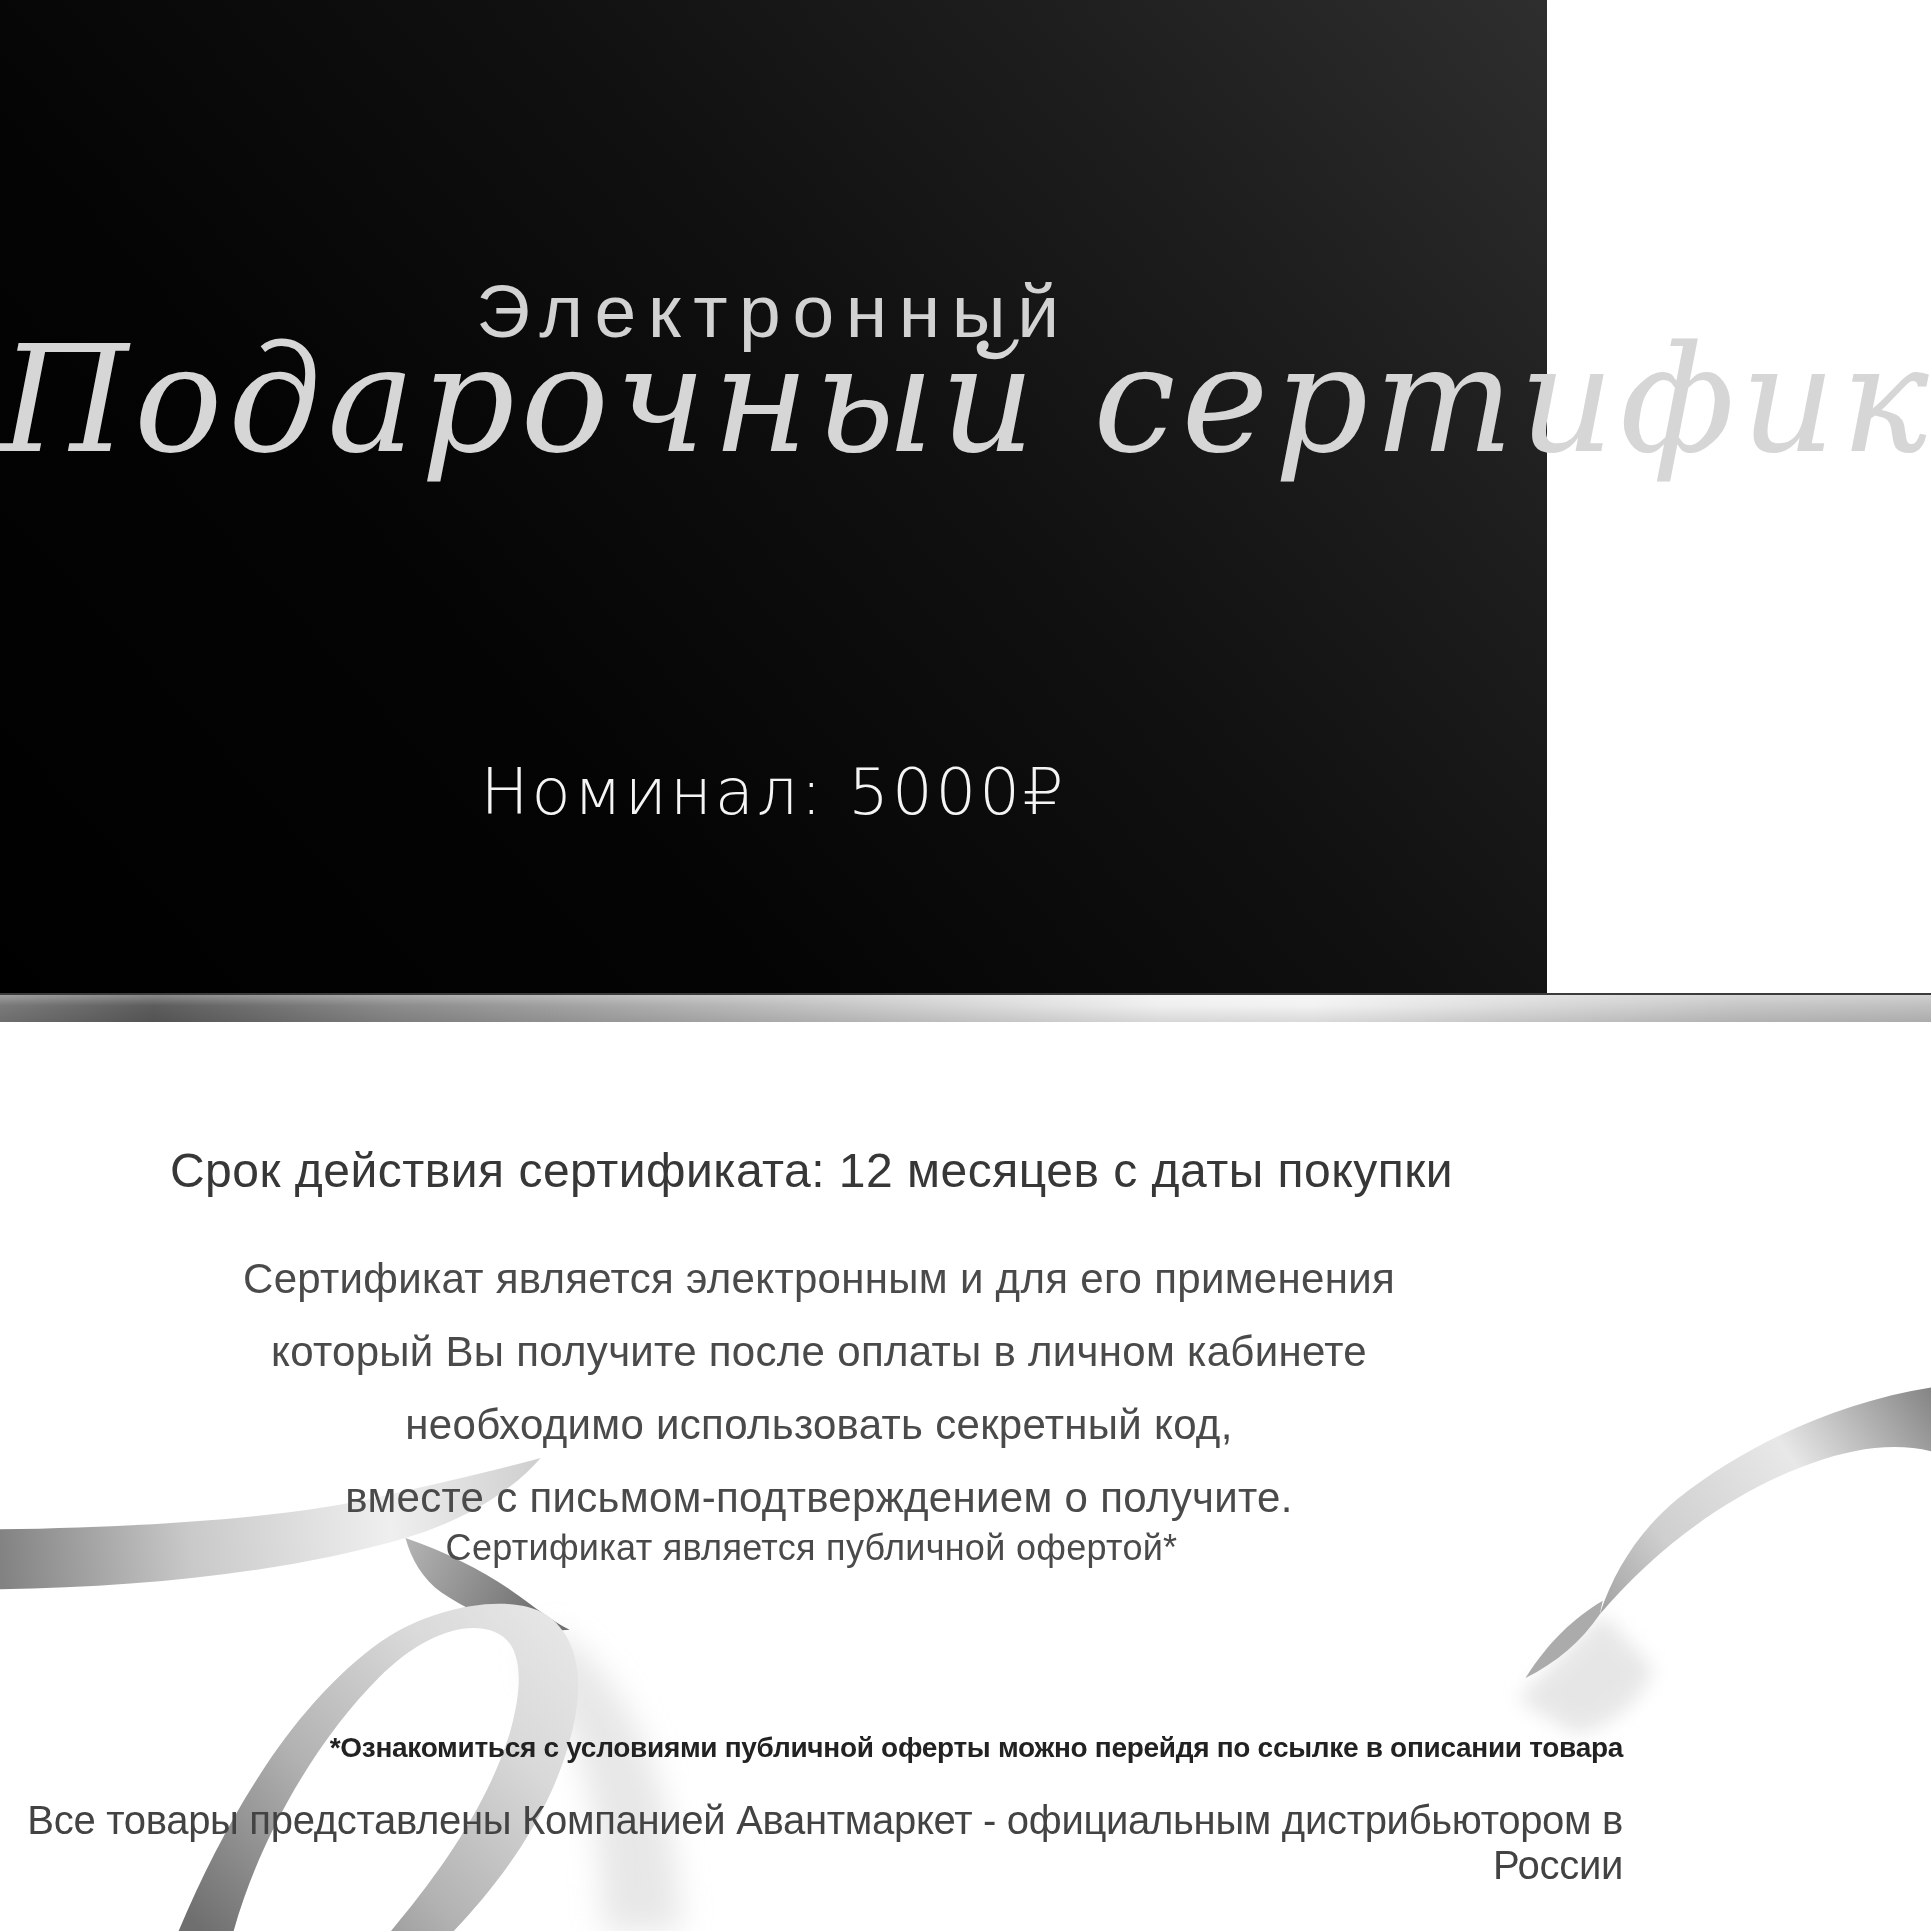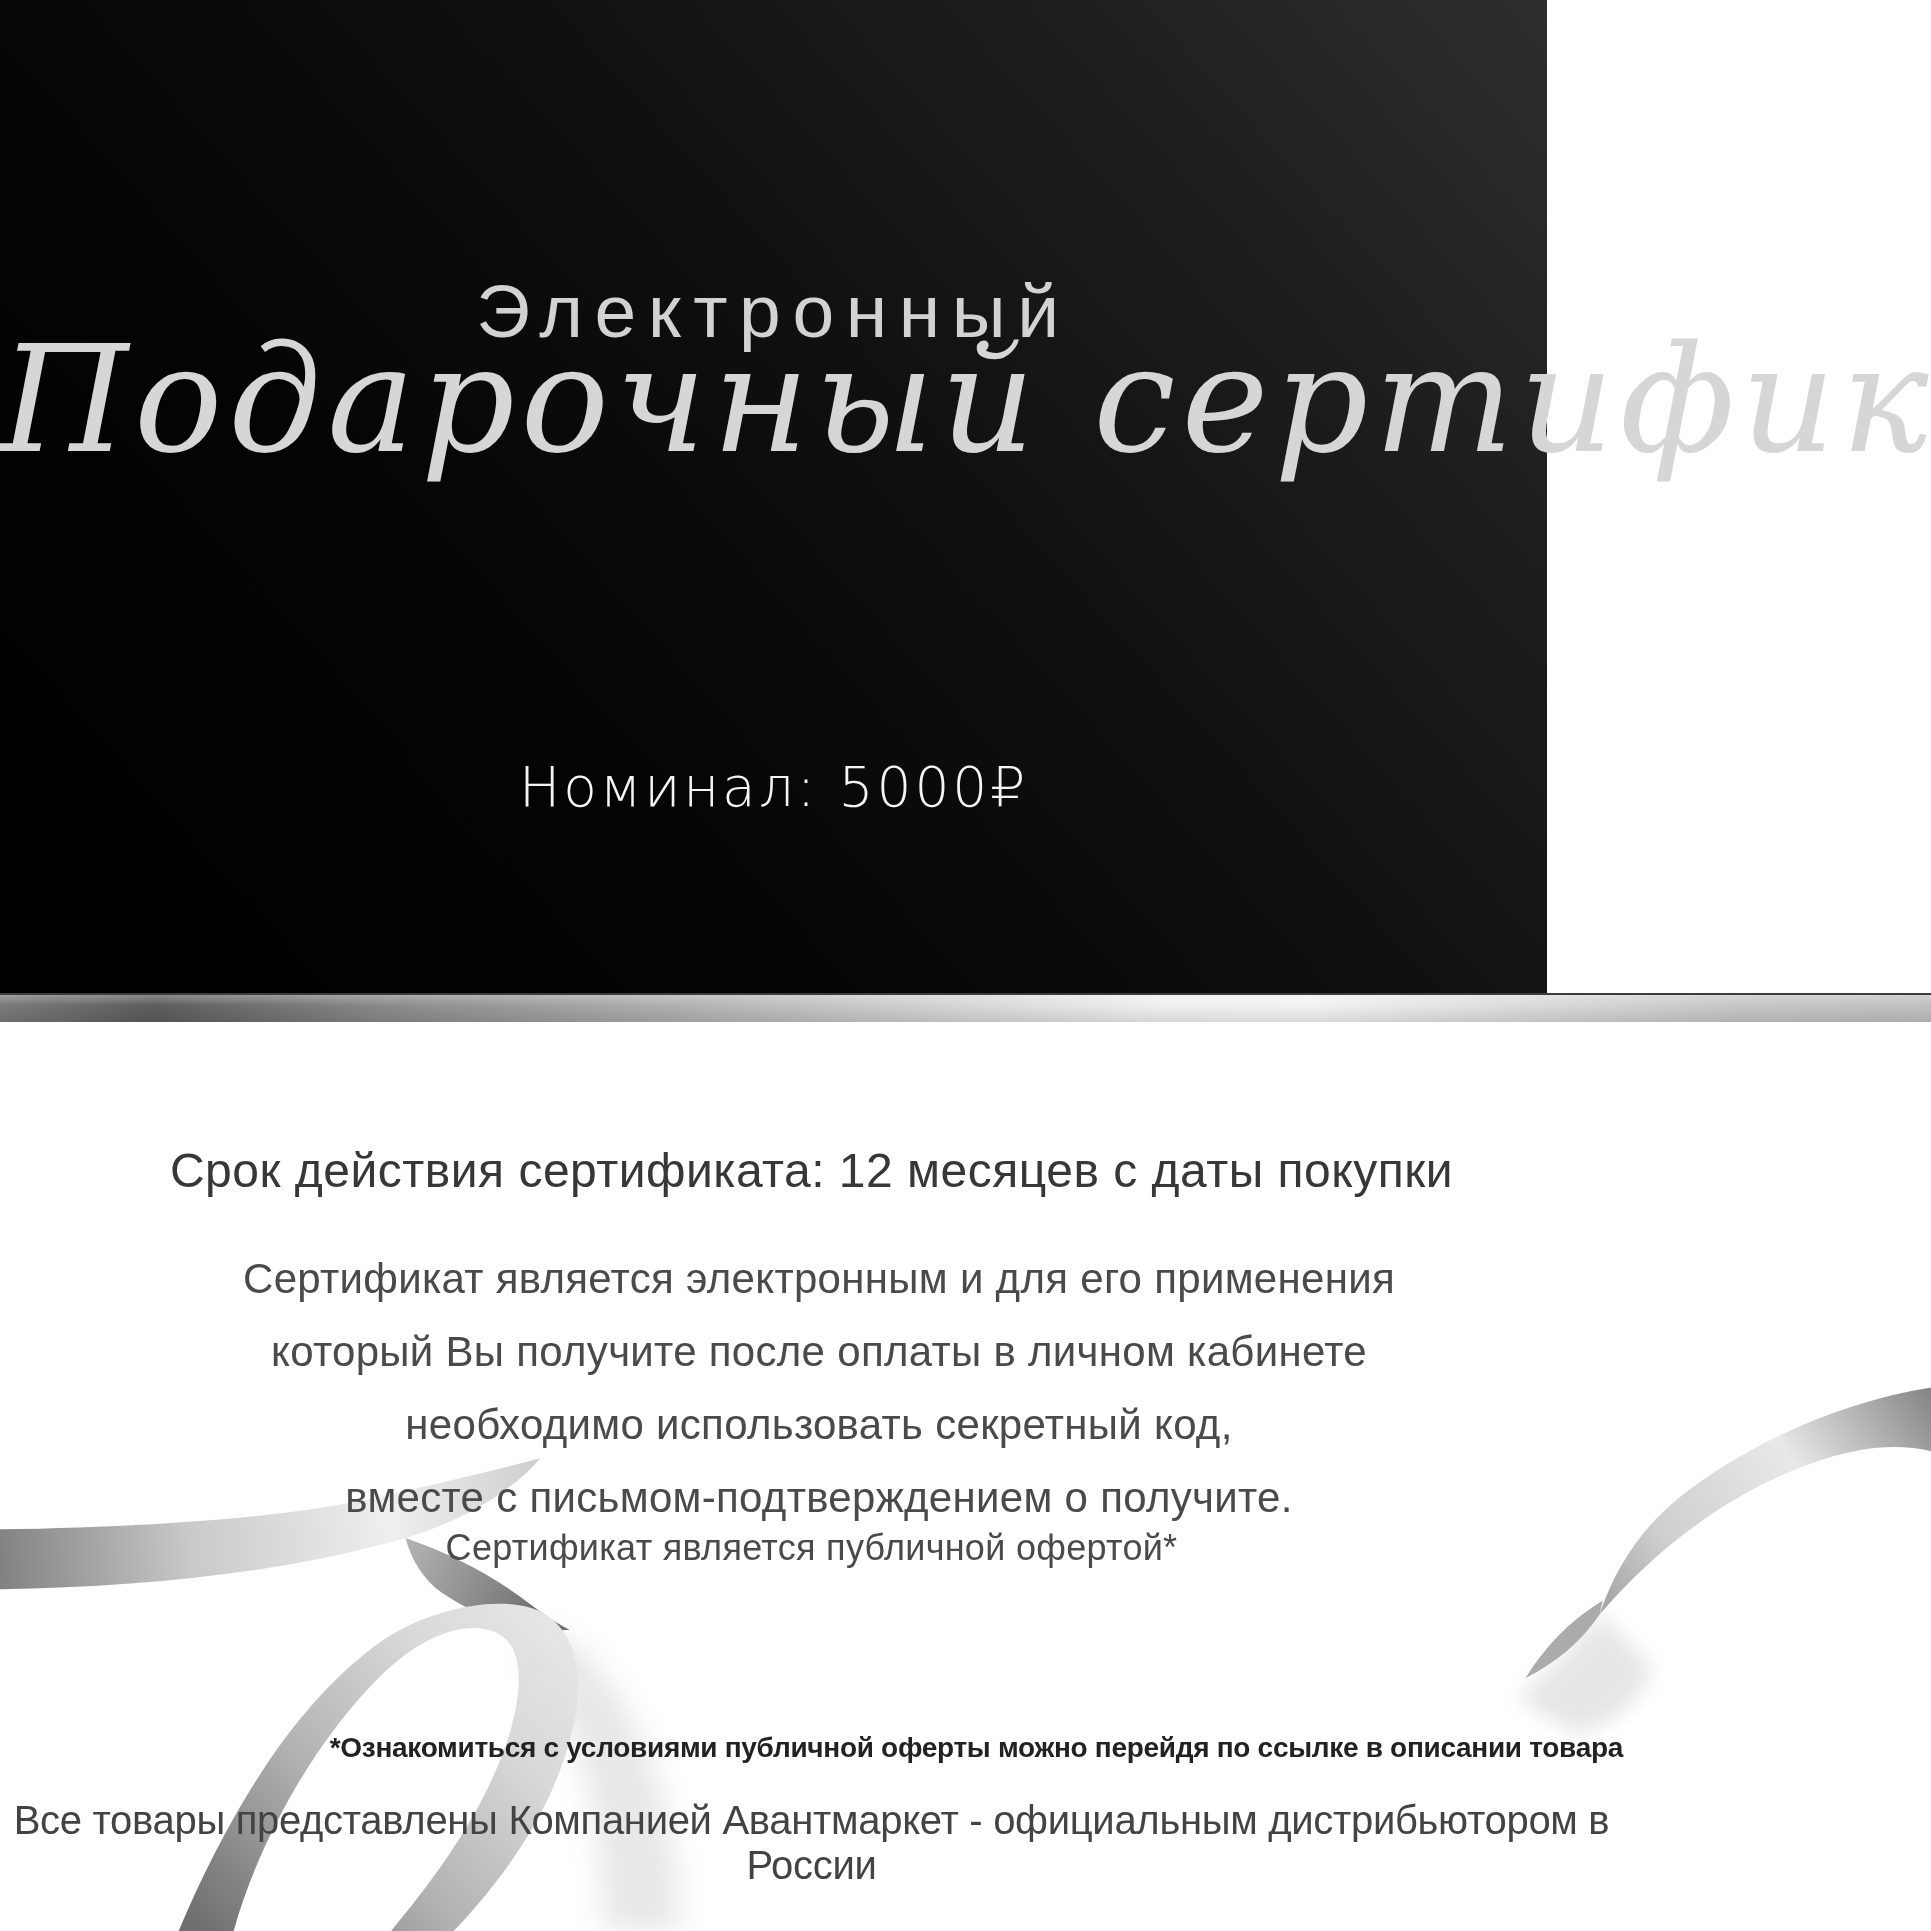--- a/index.html
+++ b/index.html
@@ -17,21 +17,21 @@
     font-size:75px;font-weight:300;letter-spacing:11.6px;color:#d2d2d2;
   }
   .script-title{
     position:absolute;left:0;right:0;top:315px;text-align:center;
     font-family:"DejaVu Serif",serif;font-style:italic;font-weight:400;
     font-size:147px;letter-spacing:5.8px;color:#d6d6d6;white-space:nowrap;
   }
   .denomination{
     position:absolute;left:0;right:0;top:755px;text-align:center;
     font-family:"DejaVu Sans","Liberation Sans",sans-serif;
-    font-size:55px;font-weight:300;letter-spacing:2.9px;color:#f4f4f4;
+    font-size:64px;font-weight:300;letter-spacing:2.9px;color:#f4f4f4;
   }
   
   .divider{
     position:absolute;left:0;top:993px;width:1931px;height:29px;
     border-top:2.9px solid #3c3c3c;box-sizing:border-box;
     background:
       linear-gradient(180deg,rgba(255,255,255,.28) 0%,rgba(255,255,255,0) 40%,rgba(0,0,0,.10) 100%),
       linear-gradient(90deg,#7a7a7a 0%,#5c5c5c 8%,#8a8a8a 20%,#b0b0b0 35%,#d6d6d6 50%,#efefef 60%,#f2f2f2 68%,#dcdcdc 78%,#c6c6c6 90%,#bfbfbf 100%);
   }
   
@@ -47,21 +47,21 @@
   .offer{
     position:absolute;left:0;right:0;top:1527px;text-align:center;
     font-size:36px;color:#4a4a4a;letter-spacing:0.3px;
   }
   .footer-line1,.footer-line3{
     position:absolute;left:8px;right:0;text-align:right;
     font-size:28px;font-weight:700;color:#222222;letter-spacing:-0.3px;
   }
   .footer-line1{top:1732px;}
   .footer-line2{
-    position:absolute;left:0;right:0;top:1798px;text-align:center;
+    position:absolute;left:0;right:0;top:1798px;text-align:right;
     font-size:40px;font-weight:400;color:#434343;letter-spacing:-0.3px;
   }
   .footer-line3{top:1858px;}
 </style>
 </head>
 <body>
 
 <div class="canvas">
 
   <div class="dark-panel">

